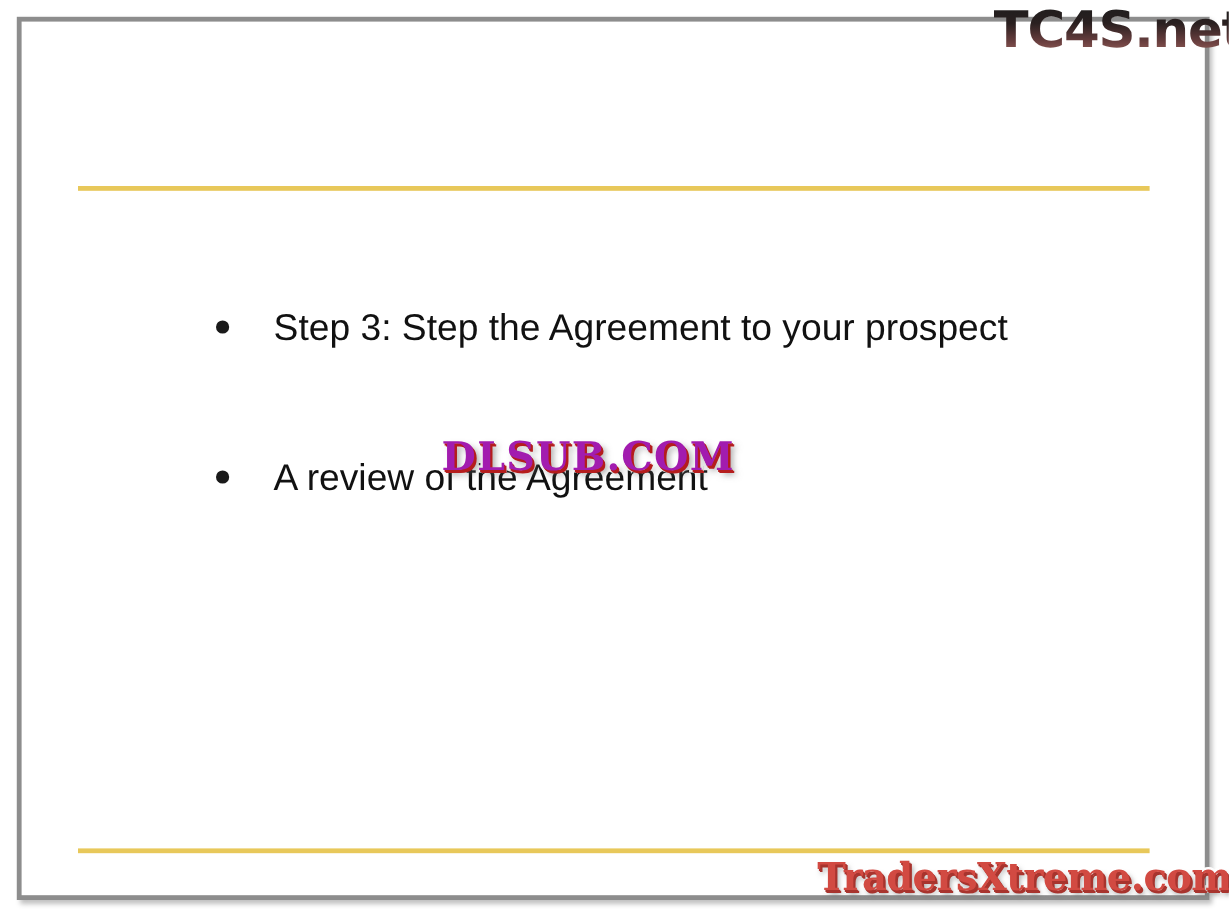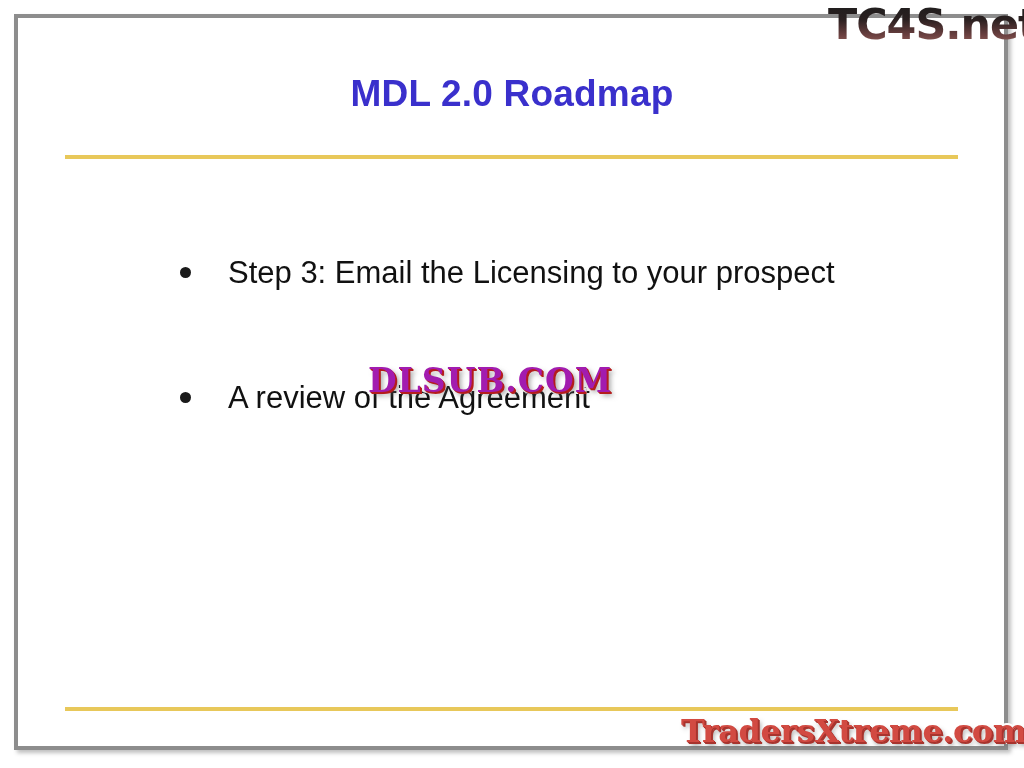--- a/index.html
+++ b/index.html
@@ -167,29 +167,28 @@
        3px 4px 4px rgba(90,90,90,0.5);
   }
 </style>
 </head>
 <body>
 
 <div id="slide">
 
   <div id="slide-border"></div>
 
-  <div id="title">MDL 2.0 Roadmap</div>
 
   <div id="rule-top" class="gold-rule"></div>
 
   <div id="body">
 
     <div id="bullet-1" class="bullet-row">
       <span class="bullet-dot"></span>
-      <span class="bullet-text"><span class="b">Step 3:</span><span> Email the Licensing to your prospect</span></span>
+      <span class="bullet-text"><span class="b">Step 3:</span><span> Step the Agreement to your prospect</span></span>
     </div>
 
     <div id="bullet-2" class="bullet-row">
       <span class="bullet-dot"></span>
       <span class="bullet-text"><span>A review of the Agreement</span></span>
     </div>
 
 
   </div>
 

